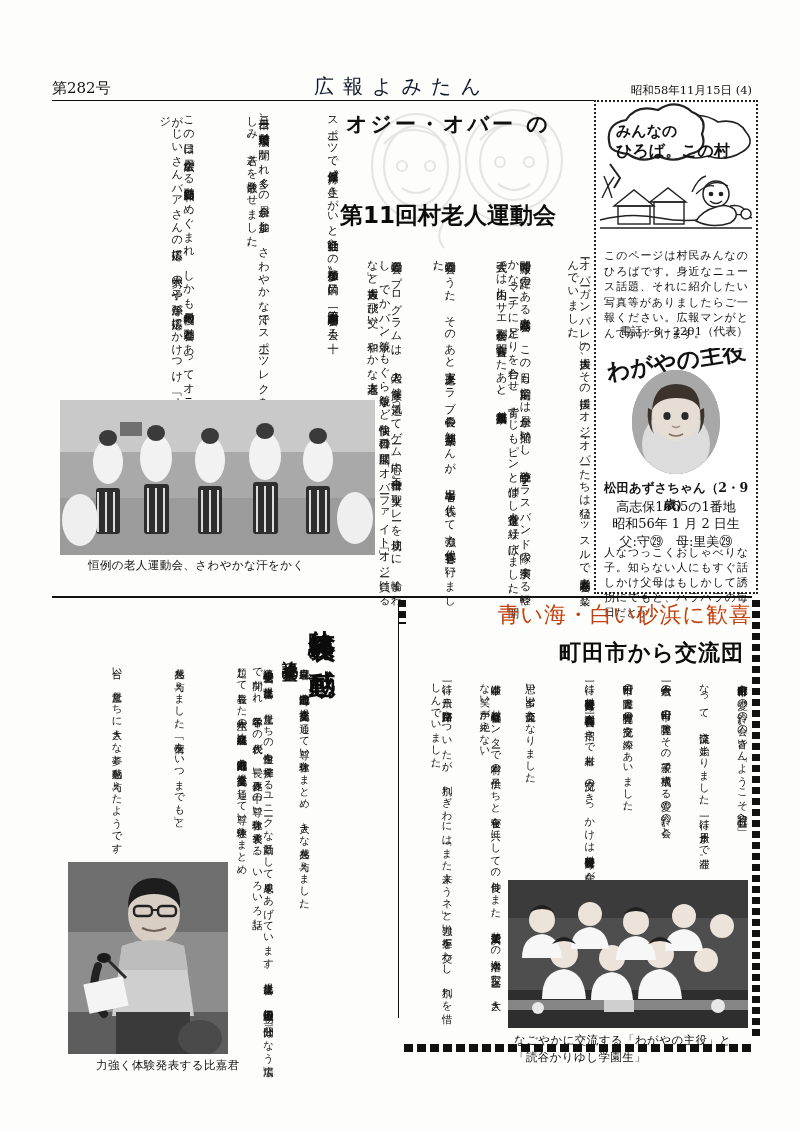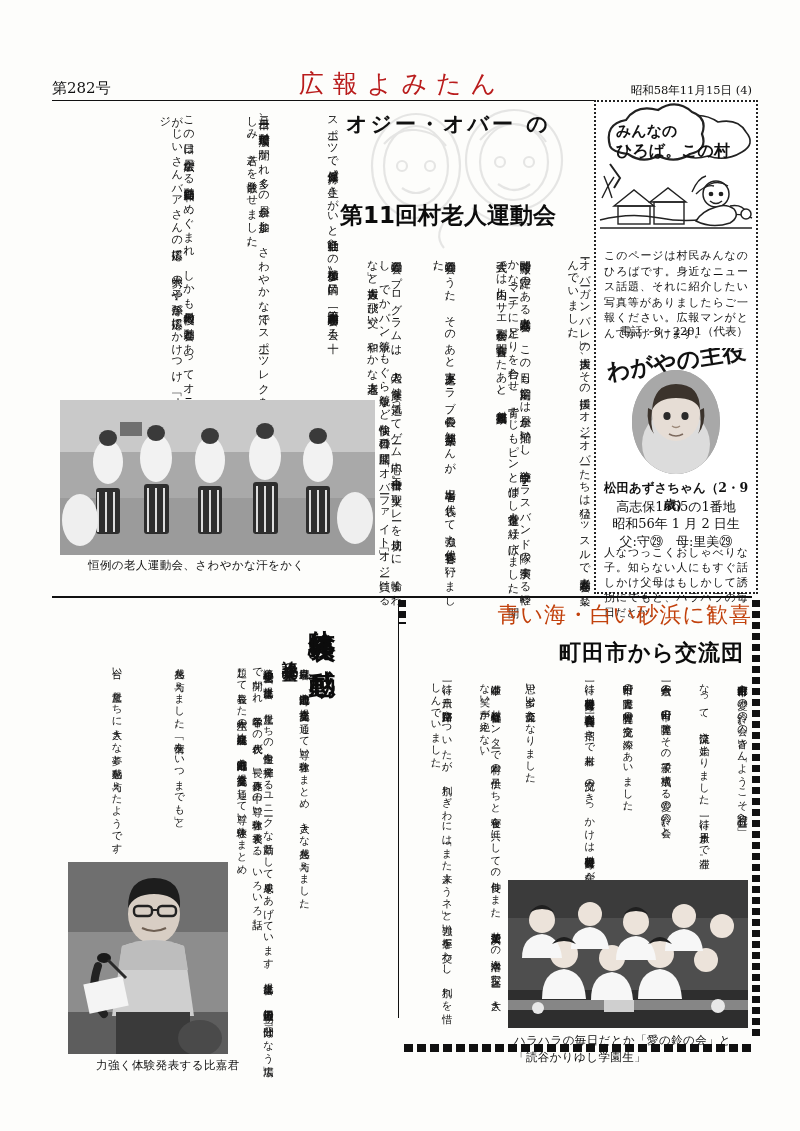--- a/index.html
+++ b/index.html
@@ -6,22 +6,22 @@
   html,body{margin:0;padding:0;background:#c9c9c9;}
   body{font-family:"DejaVu Serif","Liberation Serif",serif;}
   .page{
     position:relative;width:800px;height:1131px;background:#fdfdfb;
     margin:0 auto;overflow:hidden;
   }
   
   .masthead{position:absolute;left:52px;top:62px;width:700px;height:40px;}
   .mast-issue{position:absolute;left:0;bottom:4px;font-size:15px;letter-spacing:0;color:#111;
     font-family:"DejaVu Serif",serif;}
-  .mast-title{position:absolute;left:0;right:0;bottom:2px;text-align:center;font-size:25px;
-    letter-spacing:9px;color:#b91c1c;font-weight:400;font-family:"DejaVu Serif",serif;}
+  .mast-title{position:absolute;left:0;right:0;bottom:2px;text-align:center;font-size:20px;
+    letter-spacing:9px;color:#0f172a;font-weight:400;font-family:"DejaVu Serif",serif;}
   .mast-date{position:absolute;right:0;bottom:4px;font-size:11.5px;color:#111;
     font-family:"DejaVu Serif",serif;}
   .mast-rule{position:absolute;left:52px;top:100px;width:700px;height:1px;background:#111;}
 
   
   .vt{
     writing-mode:vertical-rl;-webkit-writing-mode:vertical-rl;
     text-orientation:upright;-webkit-text-orientation:upright;
     font-family:"DejaVu Serif","Liberation Serif",serif;
     color:#121212;line-height:1.06;letter-spacing:0.5px;
@@ -381,18 +381,18 @@
         <path d="M44 64 q12 -14 24 0 q-12 -6 -24 0z"></path>
         <path d="M140 64 q12 -14 24 0 q-12 -6 -24 0z"></path>
       </g>
       <rect x="0" y="120" width="240" height="10" fill="#ddd" opacity=".5"></rect>
       <circle cx="30" cy="128" r="6" fill="#e8e8e8"></circle>
       <circle cx="210" cy="126" r="7" fill="#e8e8e8"></circle>
       <rect x="96" y="120" width="30" height="12" fill="#cfcfcf"></rect>
     </svg>
   </div>
   <div class="cap cap3">
-    <div>ハラハラの毎日だとか「愛の鈴の会」と</div>
+    <div>なごやかに交流する「わがやの主役」と</div>
     <div>「読谷かりゆし学園生」</div>
   </div>
 
 
 </div>
 
 </body></html>

